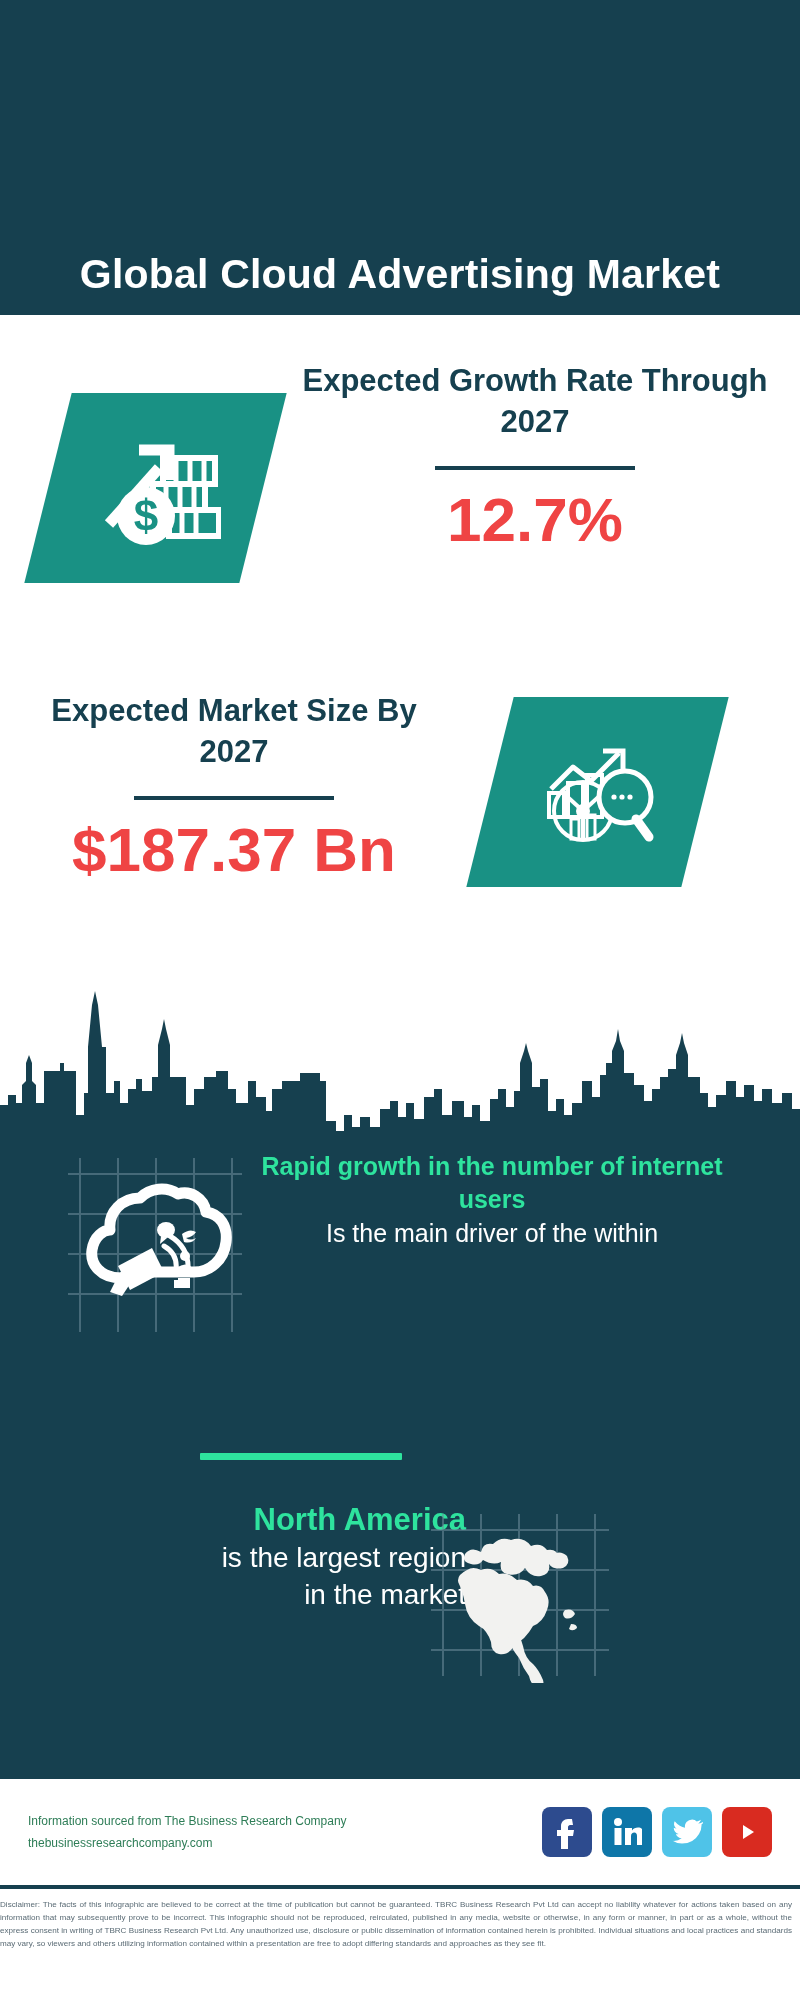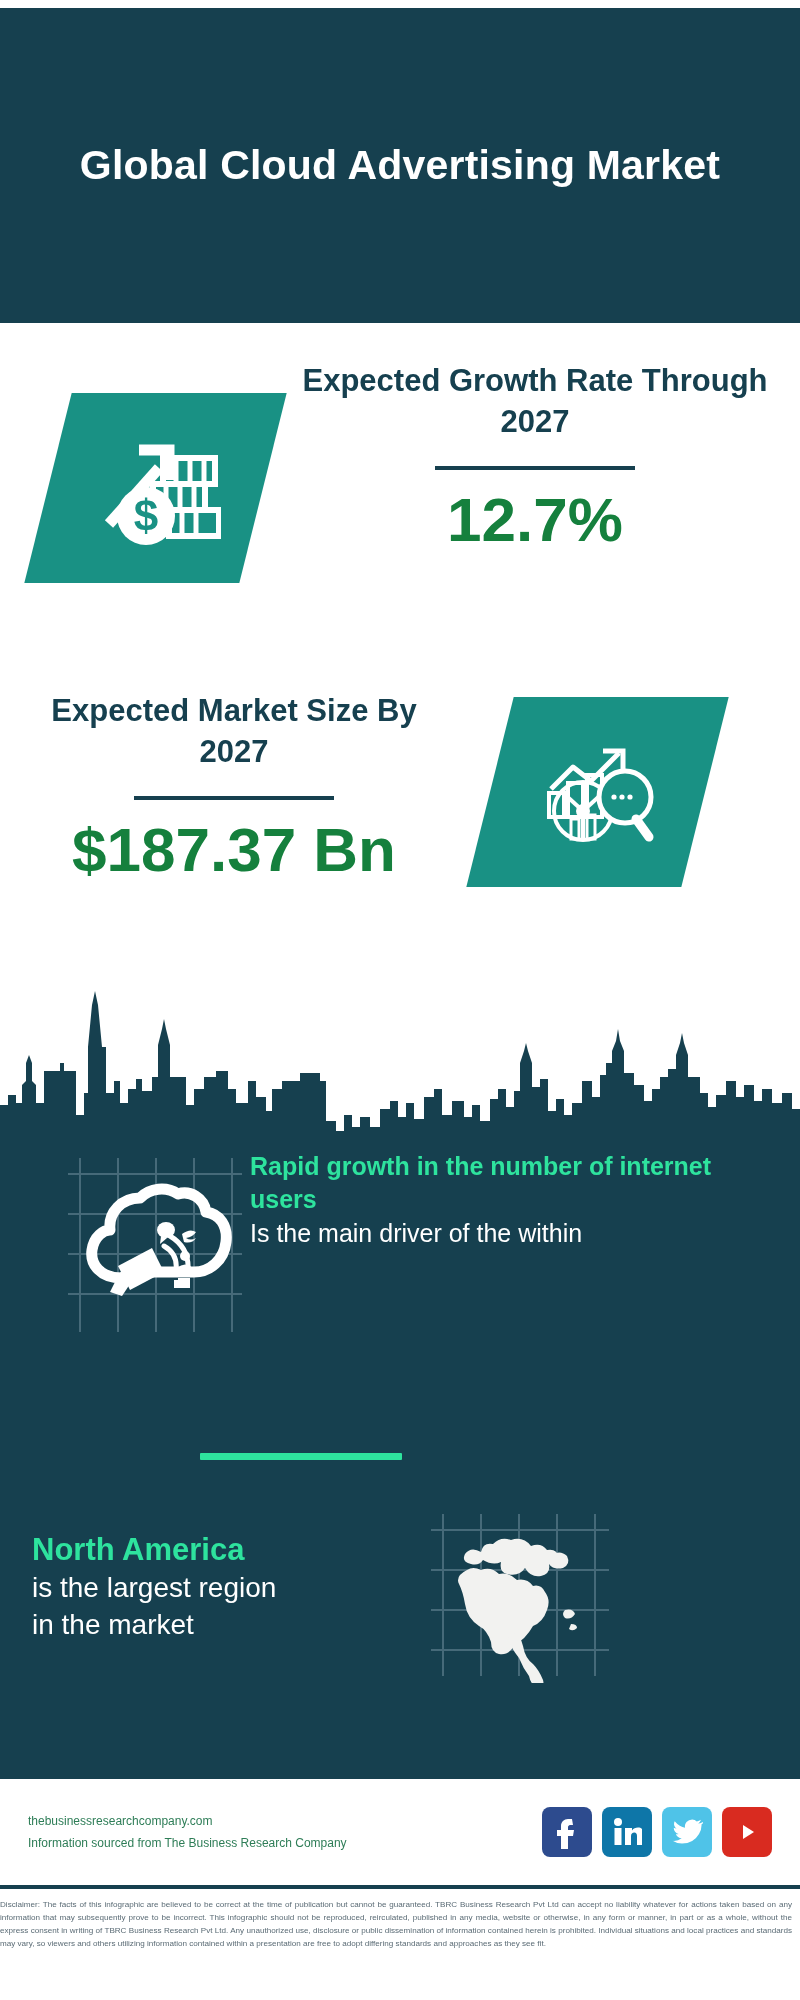--- a/index.html
+++ b/index.html
@@ -13,26 +13,26 @@
     position: relative;
     width: 800px;
     height: 2000px;
     overflow: hidden;
     background: #ffffff;
   }
 
   
   .header {
     position: absolute;
-    top: 8px; left: 0;
+    top: 0; left: 0;
     width: 800px;
     height: 315px;
     background: #16404F;
     display: flex;
-    align-items: center;
+    align-items: flex-end;
     justify-content: center;
     padding: 15px 60px;
   }
   .header-title {
     color: #ffffff;
     font-size: 41px;
     font-weight: bold;
     line-height: 1.28;
     text-align: center;
     letter-spacing: 0.2px;
@@ -71,21 +71,21 @@
     font-weight: bold;
     line-height: 1.33;
   }
   .divider-dark {
     width: 200px;
     height: 4px;
     background: #16404F;
     margin: 24px auto 0;
   }
   .stat-value {
-    color: #15803d;
+    color: #ef4444;
     font-size: 62px;
     font-weight: bold;
     margin-top: 16px;
     line-height: 1.1;
   }
 
   
   .stat2 {
     position: absolute;
     top: 645px; left: 0;
@@ -130,23 +130,23 @@
     width: 800px;
     height: 230px;
   }
   .driver-icon-wrap {
     position: absolute;
     left: 60px; top: 10px;
     width: 190px; height: 190px;
   }
   .driver-text {
     position: absolute;
-    left: 250px; top: 10px;
+    left: 232px; top: 10px;
     width: 520px;
-    text-align: left;
+    text-align: center;
   }
   .accent-text {
     color: #2EE39E;
     font-size: 25px;
     font-weight: bold;
     line-height: 1.3;
   }
   .white-text {
     color: #ffffff;
     font-size: 25px;
@@ -164,24 +164,23 @@
 
   
   .region-row {
     position: absolute;
     top: 1490px; left: 0;
     width: 800px;
     height: 230px;
   }
   .region-text {
     position: absolute;
-    left: 32px; top: 10px;
+    left: 46px; top: 10px;
     width: 420px;
-    text-align: left;
-    margin-top: 30px;
+    text-align: right;
   }
   .region-accent {
     color: #2EE39E;
     font-size: 31px;
     font-weight: bold;
     line-height: 1.3;
   }
   .region-white {
     color: #ffffff;
     font-size: 28px;
@@ -392,22 +391,22 @@
         <path fill="#F2F2F0" d="M128 46 q8 -4 14 2 q4 8 -4 12 q-10 2 -14 -4 q-2 -8 4 -10 Z"></path>
         <path fill="#F2F2F0" d="M140 102 q8 -2 10 4 q-4 6 -10 4 q-4 -4 0 -8 Z"></path>
         <path fill="#F2F2F0" d="M146 116 q6 0 6 4 q-4 4 -8 1 Z"></path>
       </svg>
     </div>
   </div>
 
   <div class="footer">
     <div class="footer-inner">
       <div class="footer-text">
+        <div>Information sourced from The Business Research Company</div>
         <div>thebusinessresearchcompany.com</div>
-        <div>Information sourced from The Business Research Company</div>
       </div>
       <div class="social-row">
         <div class="social" style="background:#2D4B8E">
           <svg width="28" height="34" viewBox="0 0 28 34">
               <path fill="#fff" d="M19 4 h-4 c-4 0 -7 3 -7 7 v4 h-4 v6 h4 v13 h7 v-13 h5 l1 -6 h-6 v-3 c0 -1 1 -2 2 -2 h3 Z"></path>
             </svg>
         </div>
         <div class="social" style="background:#0E76A8">
           <svg width="30" height="30" viewBox="0 0 30 30">
               <circle cx="6" cy="5" r="4" fill="#fff"></circle>

